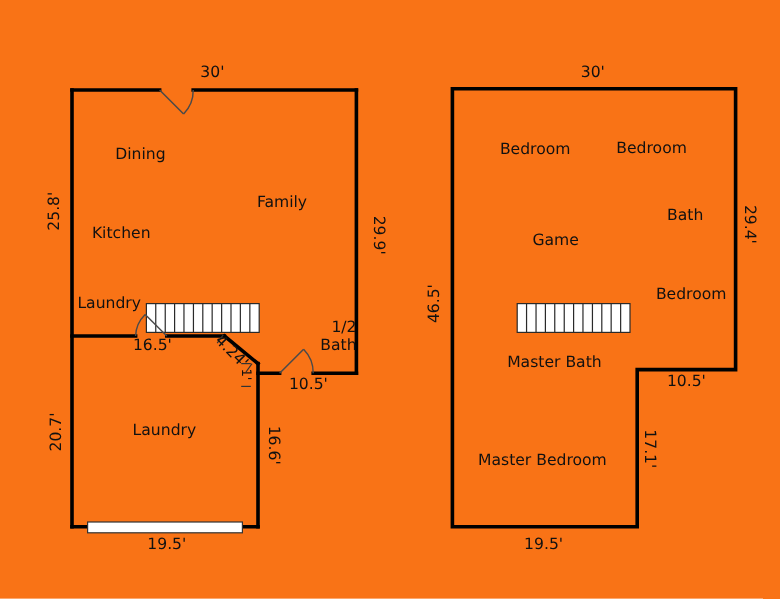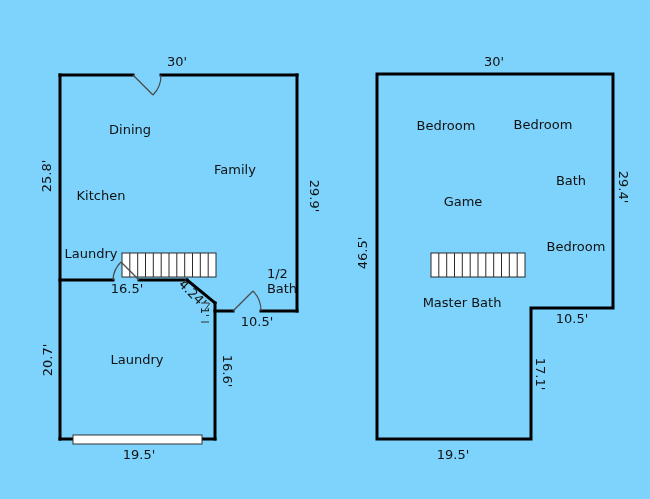--- a/index.html
+++ b/index.html
@@ -1,37 +1,37 @@
 <!DOCTYPE html>
 <html><head>
 <meta charset="utf-8">
 <style>
   html, body { margin: 0; padding: 0; background: #ffffff; }
   .canvas {
     position: relative;
     width: 650px;
     height: 499px;
-    background: #7dd3fc;
+    background: #f97316;
     overflow: hidden;
     font-family: "DejaVu Sans", sans-serif;
   }
   .plan-svg { position: absolute; left: 0; top: 0; }
   .lbl {
     position: absolute;
     font-size: 13px;
     line-height: 1.15;
     color: #111111;
     white-space: nowrap;
     transform: translate(-50%, -50%);
   }
   .rot90  { transform: translate(-50%, -50%) rotate(90deg); }
   .rot-90 { transform: translate(-50%, -50%) rotate(-90deg); }
   .rot45  { transform: translate(-50%, -50%) rotate(45deg); }
   .small  { font-size: 11px; }
-  .two-line { text-align: left; }
+  .two-line { text-align: right; }
 </style>
 </head>
 <body>
 
 <div class="canvas">
 
   <svg class="plan-svg" width="650" height="499" viewBox="0 0 650 499">
 
     <g stroke="#000000" stroke-width="3" fill="none" stroke-linecap="square">
       <path d="M60,75 H133 M161,75 H297"></path>
@@ -88,21 +88,21 @@
   <span class="lbl rot-90" style="left:47px; top:176px">25.8'</span>
   <span class="lbl rot90" style="left:314px; top:196px">29.9'</span>
   <span class="lbl" style="left:127px; top:289px">16.5'</span>
   <span class="lbl rot45" style="left:192px; top:294px">4.24'</span>
   <span class="lbl rot90 small" style="left:204px; top:312px">1'</span>
   <span class="lbl" style="left:257px; top:322px">10.5'</span>
   <span class="lbl rot-90" style="left:48px; top:360px">20.7'</span>
   <span class="lbl rot90" style="left:227px; top:371px">16.6'</span>
   <span class="lbl" style="left:139px; top:455px">19.5'</span>
 
-  <span class="lbl" style="left:130px; top:130px">Dining</span>
+  <span class="lbl" style="left:117px; top:130px">Dining</span>
   <span class="lbl" style="left:235px; top:170px">Family</span>
   <span class="lbl" style="left:101px; top:196px">Kitchen</span>
   <span class="lbl" style="left:91px; top:254px">Laundry</span>
   <span class="lbl two-line" style="left:282px; top:282px">
     <span style="display:block">1/2</span>
     <span style="display:block">Bath</span>
   </span>
   <span class="lbl" style="left:137px; top:360px">Laundry</span>
 
   <span class="lbl" style="left:494px; top:62px">30'</span>
@@ -111,14 +111,15 @@
   <span class="lbl" style="left:572px; top:319px">10.5'</span>
   <span class="lbl rot90" style="left:540px; top:374px">17.1'</span>
   <span class="lbl" style="left:453px; top:455px">19.5'</span>
 
   <span class="lbl" style="left:446px; top:126px">Bedroom</span>
   <span class="lbl" style="left:543px; top:125px">Bedroom</span>
   <span class="lbl" style="left:571px; top:181px">Bath</span>
   <span class="lbl" style="left:463px; top:202px">Game</span>
   <span class="lbl" style="left:576px; top:247px">Bedroom</span>
   <span class="lbl" style="left:462px; top:303px">Master Bath</span>
+  <span class="lbl" style="left:452px; top:385px">Master Bedroom</span>
 
 </div>
 
 </body></html>

